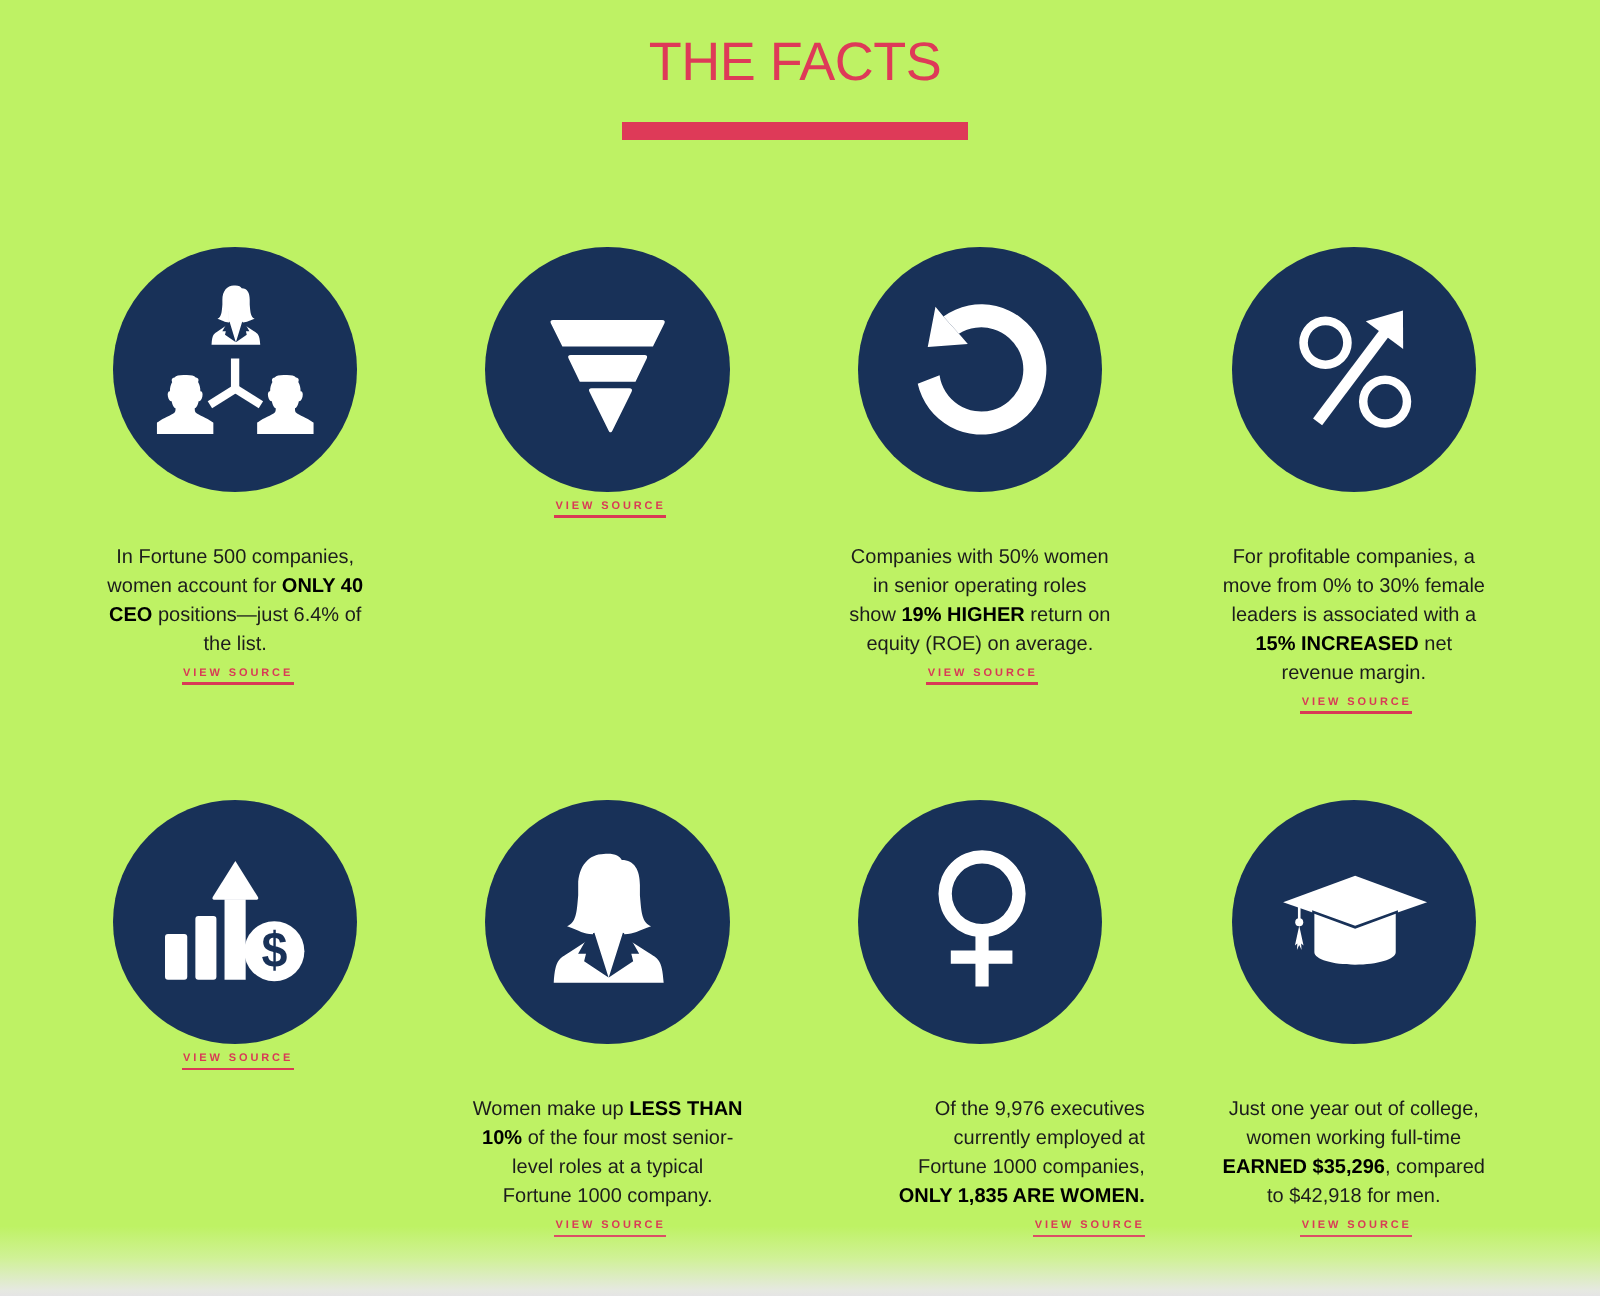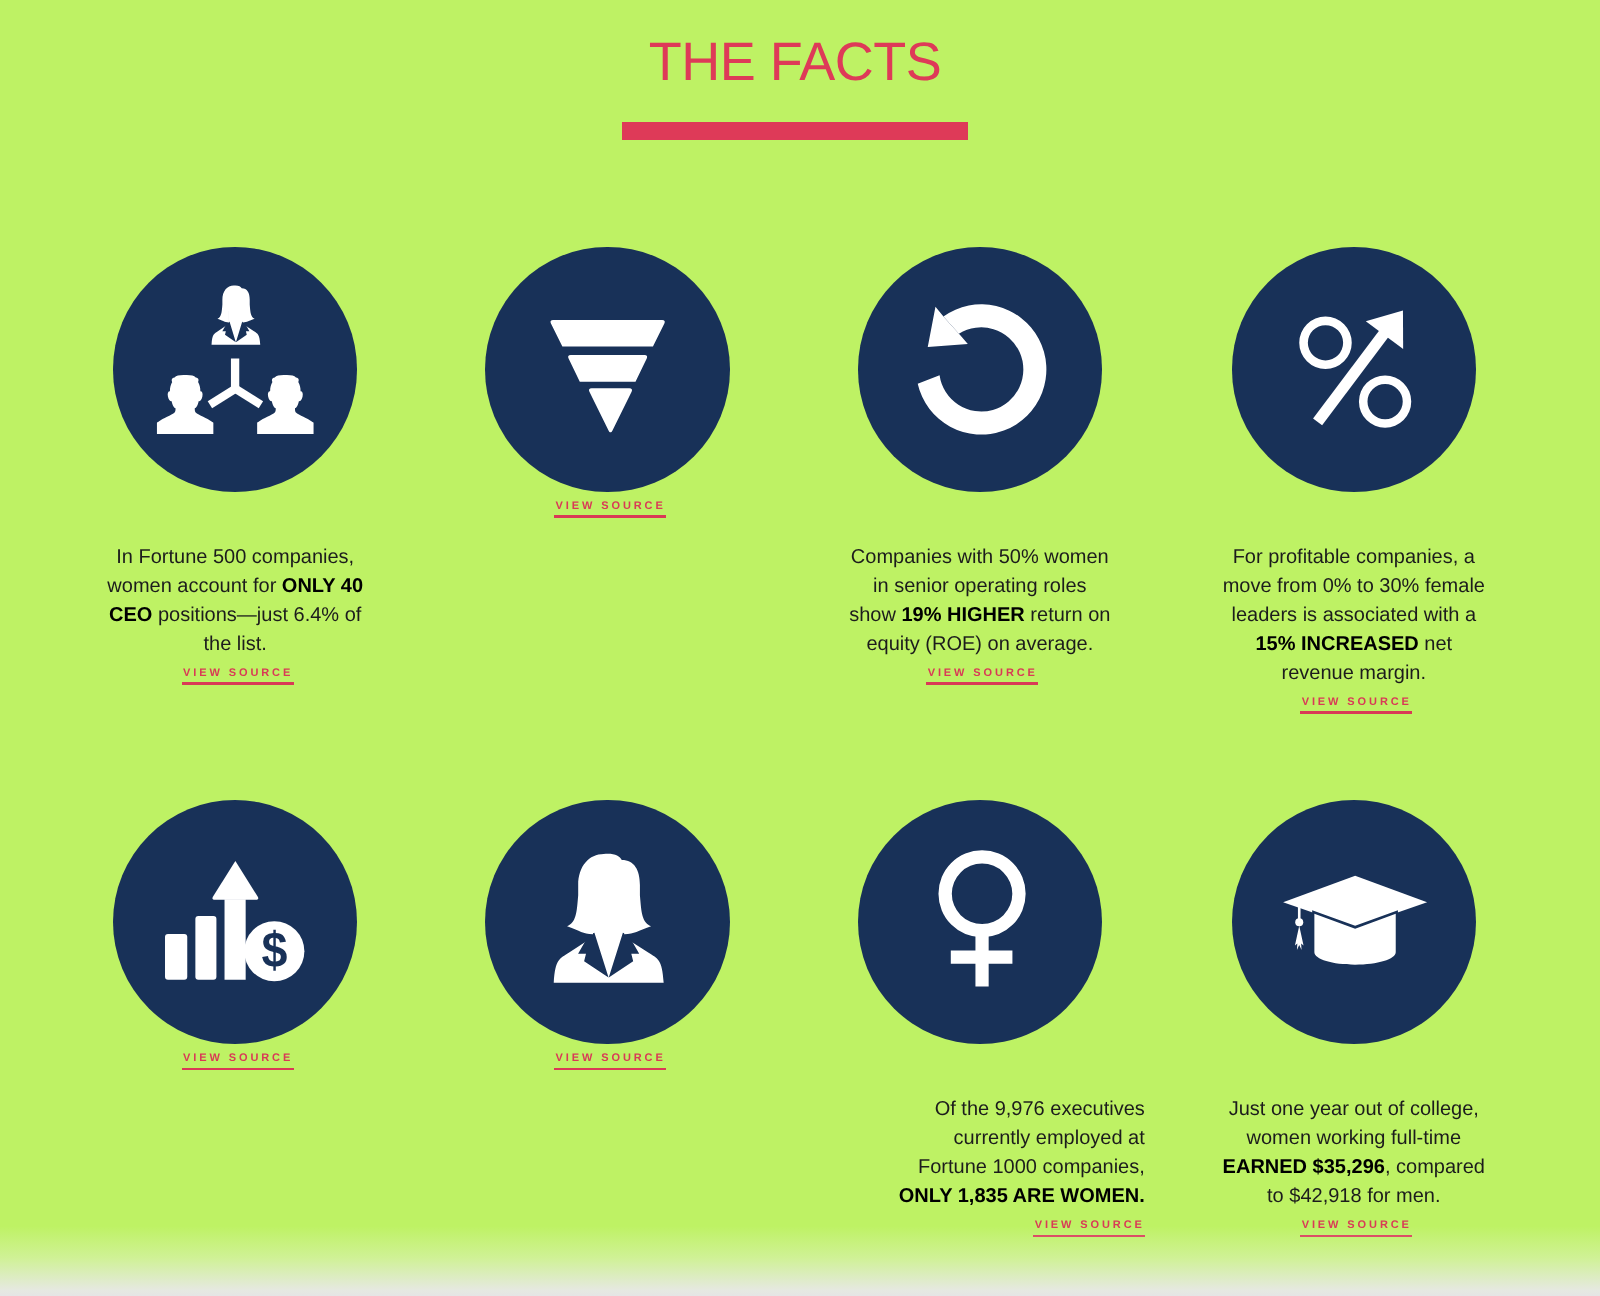--- a/index.html
+++ b/index.html
@@ -116,20 +116,21 @@
       <svg viewBox="0 0 244 244" aria-hidden="true">
           <g fill="#fff">
   <path d="M 106.6 104.1 L 140.1 104.1 L 140.1 145.5 L 106.6 145.5 Z"></path>
   <path d="M 103.5 139.5 L 83.6 152.5 C 74.6 158.5 70.1 158.4 68.6 182.4 L 178.3 182.4 C 176.8 158.4 172.3 158.5 163.3 152.5 L 143.0 139.5 Z"></path>
   <path fill="#183158" d="M 103.9 134.3 L 92.9 153.4 L 100.8 153.4 L 98.9 160.9 L 123.3 177.1 L 109.2 132.5 Z"></path>
   <path fill="#183158" d="M 142.9 134.3 L 153.9 153.4 L 146.0 153.4 L 147.9 160.9 L 123.5 177.1 L 137.6 132.5 Z"></path>
   <path d="M 118.5 53.9 C 129.0 52.9 134.5 55.9 136.5 59.9 C 149.0 59.9 154.6 69.9 154.6 84.9 L 154.6 95.1 C 156.1 113.1 156.7 122.1 165.7 126.1 C 151.7 131.1 149.9 133.6 138.9 134.1 L 138.9 108.1 L 107.8 108.1 L 107.8 134.1 C 96.8 133.6 95.9 131.1 81.9 126.1 C 90.9 122.1 91.5 113.1 93.0 95.1 L 93.0 84.9 C 93.0 65.9 104.0 53.9 118.5 53.9 Z"></path>
           </g>
         </svg>
     </div>
+    <p class="fact">Women make up <b>LESS THAN</b><br><b>10%</b> of the four most senior-<br>level roles at a typical<br>Fortune 1000 company.</p>
     <a class="src" href="#">VIEW SOURCE</a>
   </div>
   <div class="cell" style="left:814.8px;top:799.5px;text-align:right;">
     <div class="icon-wrap">
       <svg viewBox="0 0 244 244" aria-hidden="true">
           <g fill="#fff">
   <path fill-rule="evenodd" d="M123.8 50.1a43.5 43.5 0 1 0 0 87 43.5 43.5 0 0 0 0-87zm0 13.3a30.2 30.2 0 1 1 0 60.4 30.2 30.2 0 0 1 0-60.4z"></path>
   <path d="M117.2 128.0h13.2v58.2h-13.2z"></path>
   <path d="M92.6 150.3h61.5v13.2h-61.5z"></path>
 </g>

